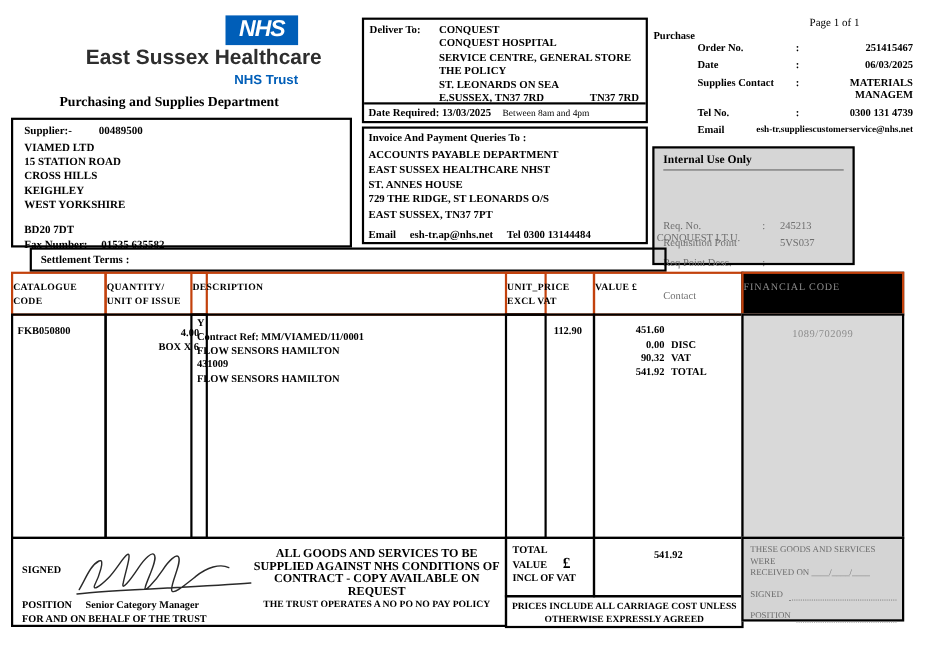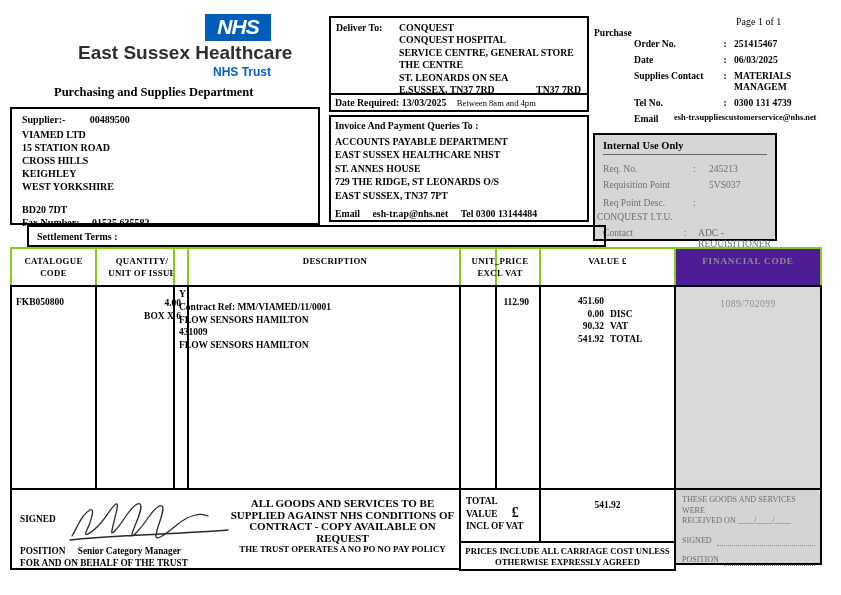--- a/index.html
+++ b/index.html
@@ -30,21 +30,21 @@
   .deliver-daterow { left:0; right:0; bottom:0; height:17px; border-top:2px solid #000;
     padding:2px 4px 0 4px; white-space:nowrap; }
   .deliver-daterow .win { font-weight:normal; font-size:8.6px; margin-left:8px; }
 
   
   .page-label { left:736px; top:16px; font-size:10px; }
   .order-info { left:594px; top:27px; width:236px; font-size:9.6px; font-weight:bold; }
   .oi-row { display:flex; margin-bottom:5px;margin-left:40px; }
   .oi-label { width:82px; }
   .oi-colon { width:18px; text-align:center; }
-  .oi-val { flex:1; }
+  .oi-val { flex:1;text-align:right; }
   .oi-email-val { font-size:8.4px; }
 
   
   .supplier-box { left:10px; top:107px; width:310px; height:118px; font-size:10px; font-weight:bold; }
   .sup-label-row { left:10px; top:5px; }
   .sup-code { margin-left:22px; }
   .sup-lines { left:10px; top:19px; line-height:13px; }
   .sup-postcode { left:10px; top:95px; }
   .sup-fax { left:10px; top:108px; }
   .sup-fax .v { margin-left:10px; }
@@ -53,41 +53,41 @@
   .invoice-box { left:329px; top:115px; width:260px; height:107px; font-size:9.8px; font-weight:bold; }
   .inv-title { left:4px; top:3px; }
   .inv-lines { left:4px; top:18px; line-height:13.4px; }
   .inv-email-row { left:4px; right:4px; bottom:1px; white-space:nowrap; }
   .inv-email-row .t { margin-left:10px; }
 
   
   .internal-box { left:593px; top:133px; width:184px; height:108px; background:#d6d6d6; font-size:9.6px; }
   .int-title { left:8px; top:5px; right:8px; font-weight:bold; font-size:10.5px;
     border-bottom:1px solid #666; padding-bottom:3px; }
-  .int-row { position:absolute; left:8px; right:4px; display:flex; color:#6f6f6f; }
+  .int-row { position:absolute; left:8px; right:4px; display:flex; color:#6f6f6f;margin-top:37px; }
   .int-label { width:90px; }
   .int-colon { width:16px; }
   .int-val { flex:1; }
   .int-desc-val { position:absolute; left:2px; color:#6f6f6f; }
 
   
   .settlement-box { left:10px; top:225px; width:579px; height:22px;margin-left:17px; }
   .settle-label { left:8px; top:4px; font-size:10px; font-weight:bold; }
 
   
   .col-cat { left:10px;  width:87px; }
   .col-qty { left:95px;  width:94px; }
   .col-desc{ left:173px; width:324px; }
   .col-prc { left:459px; width:82px; }
   .col-val { left:539px; width:137px; }
   .col-fin { left:674px; width:148px; }
-  .th { top:247px; height:40px; border:2px solid #84cc16; position:absolute;
-    font-size:8.8px; font-weight:bold; text-align:center; padding-top:6px; line-height:12px;
+  .th { top:247px; height:40px; border:2px solid #c2410c; position:absolute;
+    font-size:8.8px; font-weight:bold; text-align:left; padding-top:6px; line-height:12px;
     letter-spacing:0.3px; }
-  .th-fin { background:#4c1d95; color:#8c8c8c; font-weight:bold; font-size:9.2px; letter-spacing:0.8px; }
+  .th-fin { background:#000000; color:#8c8c8c; font-weight:normal; font-size:9.2px; letter-spacing:0.8px; }
   .td { top:285px; height:205px; border:2px solid #000; position:absolute; font-size:9.5px; font-weight:bold; }
   .td-fin { background:#d9d9d9; }
   .cat-code { position:absolute; left:4px; top:10px; }
   .qty-lines { position:absolute; right:6px; top:10px; text-align:right; line-height:12.5px; }
   .desc-lines { position:absolute; left:4px; top:1px; line-height:12.8px; }
   .price-val { position:absolute; right:10px; top:10px; }
   .val-grid { position:absolute; right:28px; top:8px; line-height:12.5px; }
   .val-row { display:flex; }
   .val-num { width:60px; text-align:right; }
   .val-lab { width:42px; text-align:left; padding-left:6px; }
@@ -128,21 +128,21 @@
   <div class="abs department b">Purchasing and Supplies Department</div>
 
   <div class="abs page-label">Page 1 of 1</div>
 
   <div class="box deliver-box">
     <div class="abs deliver-label">Deliver To:</div>
     <div class="abs deliver-lines">
       <div>CONQUEST</div>
       <div>CONQUEST HOSPITAL</div>
       <div>SERVICE CENTRE, GENERAL STORE</div>
-      <div>THE CENTRE</div>
+      <div>THE POLICY</div>
       <div>ST. LEONARDS ON SEA</div>
       <div>E.SUSSEX, TN37 7RD</div>
     </div>
     <div class="abs deliver-postcode">TN37 7RD</div>
     <div class="abs deliver-daterow">
       <span class="b">Date Required:</span>
       <span class="b">13/03/2025</span>
       <span class="win">Between 8am and 4pm</span>
     </div>
   </div>

